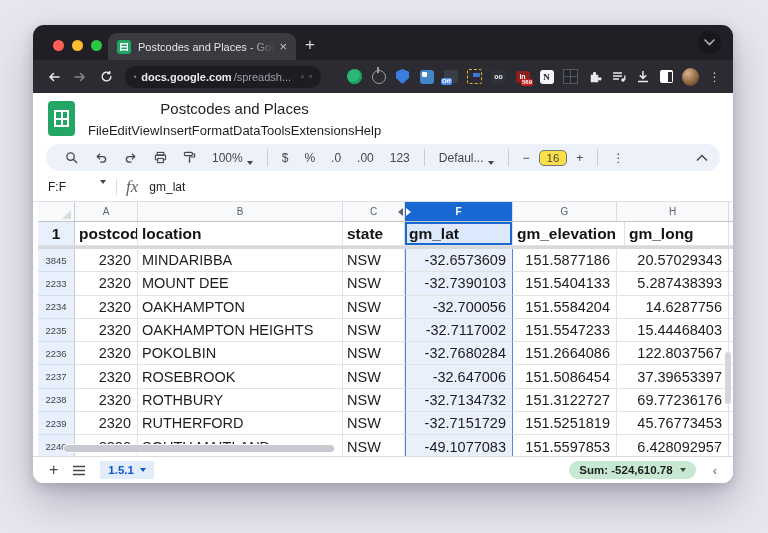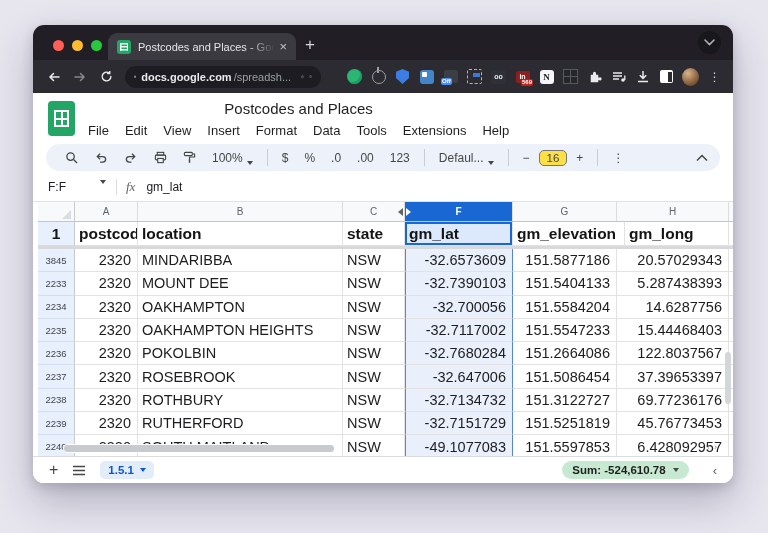--- a/index.html
+++ b/index.html
@@ -42,38 +42,38 @@
   .logo:before{content:"";position:absolute;left:6px;top:9px;width:15px;height:17px;background:
     linear-gradient(#fff,#fff) left/2px 100% no-repeat,
     linear-gradient(#fff,#fff) right/2px 100% no-repeat,
     linear-gradient(#fff,#fff) top/100% 2px no-repeat,
     linear-gradient(#fff,#fff) center/100% 2px no-repeat,
     linear-gradient(#fff,#fff) bottom/100% 2px no-repeat,
     linear-gradient(#fff,#fff) center/2px 100% no-repeat;}
   .doc-titles{margin-left:13px;}
   .title-row{display:flex;align-items:center;gap:11px;height:20px;flex-direction:column;}
   .doc-title{font-size:15px;color:#1f1f1f;}
-  .menu-row{display:flex;gap:16px;font-size:13px;color:#1f1f1f;margin-top:3px;}
+  .menu-row{display:flex;font-size:13px;color:#1f1f1f;margin-top:3px;}
   .menu-item{cursor:default;}
   
   .toolbar-wrap{padding:4px 13px 2px;flex:0 0 auto;}
   .toolbar{height:27px;background:#edf2fa;border-radius:16px;display:flex;align-items:center;
     padding:0 12px;color:#444746;font-size:12px;gap:2px;}
   .tbi{padding:0 7px;display:flex;align-items:flex-end;gap:4px;white-space:nowrap;}
   .tsep{width:1px;height:17px;background:#c6cdd6;margin:0 5px;}
   .caret{width:0;height:0;border-left:3.5px solid transparent;border-right:3.5px solid transparent;
     border-top:4px solid #444746;display:inline-block;}
   .fontsize-box{border:1px solid #747775;border-radius:5px;padding:1px 7px;font-size:11.5px;background:#fde047;}
   .tb-right{margin-left:auto;display:flex;align-items:center;}
   
   .formula-row{height:28px;display:flex;align-items:center;border-bottom:1px solid #e0e2e5;
     padding-left:15px;font-size:12px;color:#202124;flex:0 0 auto;}
   .name-box{width:58px;display:flex;justify-content:space-between;padding-right:8px;gap:16px;}
   .fsep{width:1px;height:16px;background:#dadce0;margin:0 9px 0 2px;}
-  .fx{font-family:"Liberation Serif",serif;font-style:italic;color:#5f6368;font-size:13px;margin-right:11px;}
+  .fx{font-family:"Liberation Serif",serif;font-style:italic;color:#5f6368;font-size:17px;margin-right:11px;}
   
   .grid{flex:1;position:relative;overflow:hidden;padding-left:5px;min-height:0;}
   .hrow,.drow,.row1{display:flex;}
   .chead{height:19px;border-bottom:1px solid #c2c5c9;}
   .chcell{background:#f8f9fa;border-right:1px solid #dadce0;color:#5f6368;font-size:10px;
     display:flex;align-items:center;justify-content:center;box-sizing:border-box;position:relative;}
   .chcell.sel{background:#1967d2;color:#fff;font-weight:bold;}
   .corner{background:#f8f9fa;border-right:1px solid #c9cccf;position:relative;}
   .corner:after{content:"";position:absolute;right:3px;bottom:2px;width:0;height:0;
     border-left:9px solid transparent;border-bottom:9px solid #d9dce0;}
@@ -104,25 +104,25 @@
   .fsel{background:#dce8fb;box-shadow:inset 0 0 0 2px #1967d2;}
   .cell.c-end{border-right:none;background:#fff;}
   .hscroll{position:absolute;left:30px;bottom:3px;width:270px;height:7px;background:#c7cace;
     border-radius:4px;border:1px solid #fff;}
   .vscroll{position:absolute;right:2px;top:150px;width:6px;height:52px;background:#d4d7da;border-radius:3px;}
   .corner-arrows{position:absolute;right:12px;bottom:4px;color:#85898d;font-size:9px;letter-spacing:4px;}
   
   .bottombar{height:26px;border-top:1px solid #dadce0;background:#fff;display:flex;align-items:center;
     padding:0 16px;gap:14px;flex:0 0 auto;}
   .bb-plus{color:#444746;font-size:16px;line-height:1;}
-  .sheet-pill{background:#e3ecfb;border-radius:5px;padding:3px 8px;display:flex;align-items:center;gap:6px;}
+  .sheet-pill{background:#e3ecfb;border-radius:0;padding:3px 8px;display:flex;align-items:center;gap:6px;}
   .sheet-name{color:#0b57d0;font-size:11.5px;font-weight:bold;}
   .caret-blue{width:0;height:0;border-left:3.5px solid transparent;border-right:3.5px solid transparent;
     border-top:4px solid #0b57d0;}
-  .bb-right{margin-left:auto;display:flex;align-items:center;gap:24px;}
+  .bb-right{margin-left:auto;display:flex;align-items:center;gap:17px;}
   .sum-pill{background:#c8e9d1;border-radius:11px;padding:3px 10px;display:flex;align-items:center;gap:7px;
     font-size:11.5px;color:#1d1f1d;font-weight:bold;}
   .bb-chev{color:#5f6368;font-size:13px;}
   svg{display:block;}
 </style>
 </head>
 <body>
 
 <div class="window">
 

